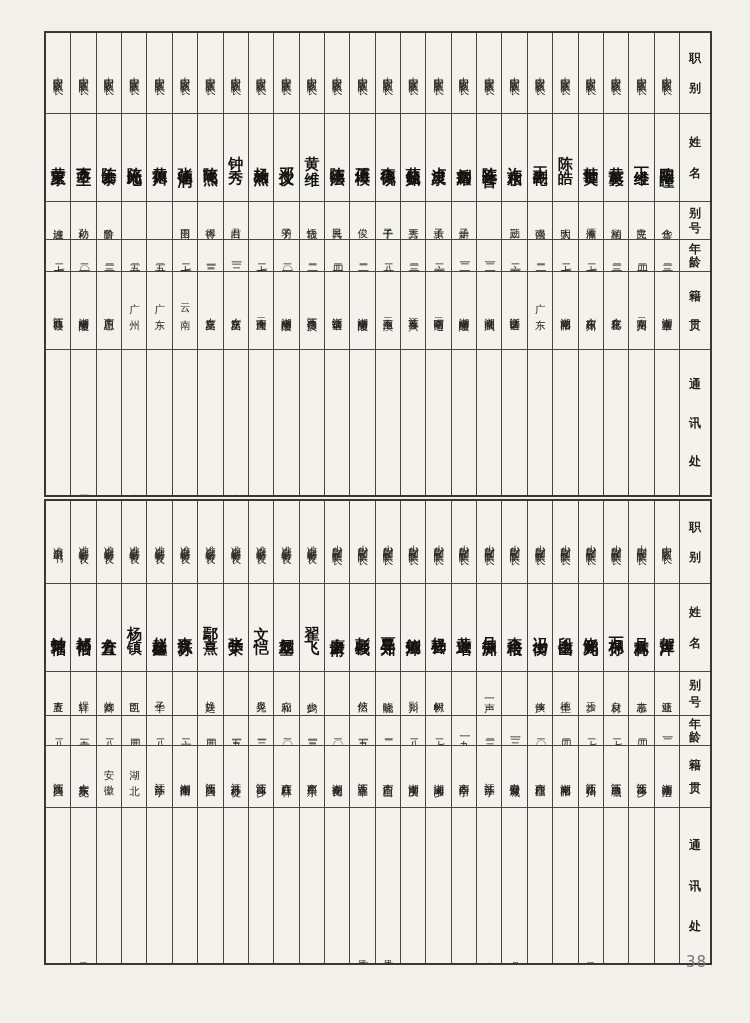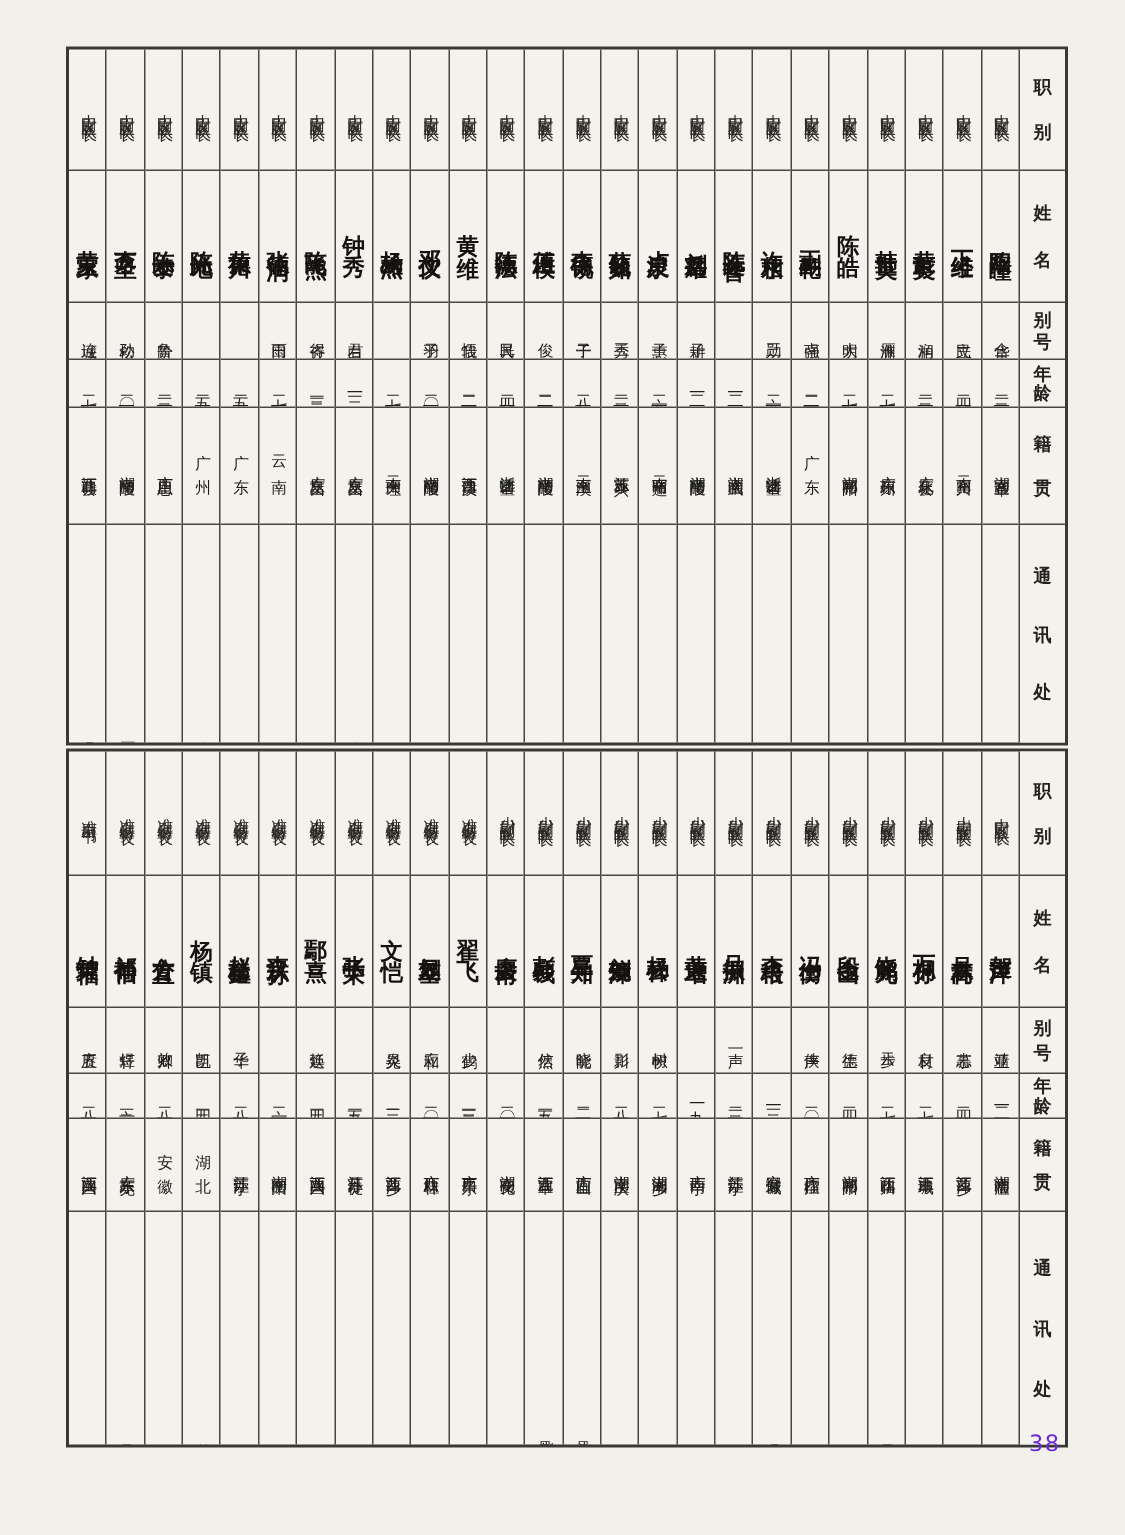--- a/index.html
+++ b/index.html
@@ -67,21 +67,21 @@
   .c-origin .vtxt{font-size:10.5px;}
   .c-origin .vtxt.sp2{letter-spacing:16px;}
   .c-addr{align-items:flex-start;justify-content:center;}
   .c-addr .vtxt{font-size:10px;height:100%;letter-spacing:0.5px;line-height:1.05;}
   
   .hdr-col .cell{background:#f4f2ec;}
   .hdr-chars{display:flex;flex-direction:column;justify-content:space-evenly;align-items:center;height:100%;}
   .hdr-chars span{font-size:12px;font-weight:bold;color:#23211e;line-height:1;}
   .pageno{
     position:absolute;left:686px;top:953px;
-    font-size:15px;color:#6d28d9;letter-spacing:1px;
+    font-size:15px;color:#737373;letter-spacing:1px;
   }
 </style>
 </head>
 <body>
 
 <div class="page">
   <div class="rtable t1" id="table-0">
       <div class="col hdr-col">
         <div class="cell hdr c-rank">
           <div class="hdr-chars">

